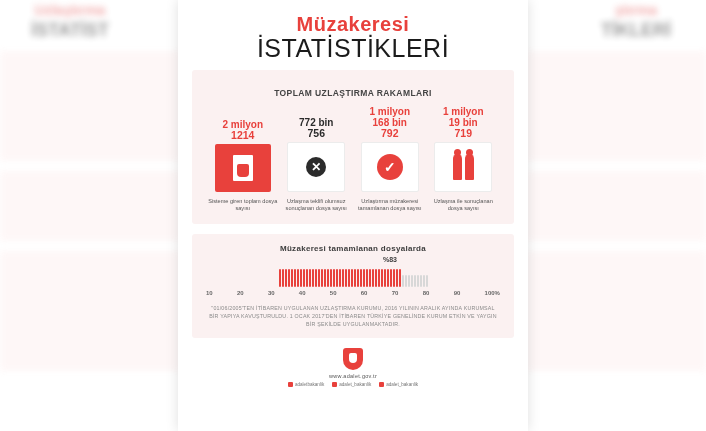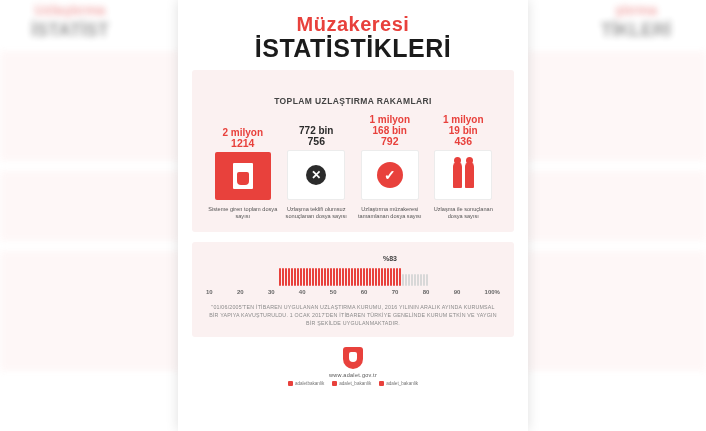--- a/index.html
+++ b/index.html
@@ -29,26 +29,26 @@
     background:#ffffff;
     box-shadow:0 0 12px rgba(0,0,0,.13);
     overflow:hidden;
   }
   .title-wrap{text-align:center;padding-top:14px;}
   .title1{
     color:#e8413c;font-weight:bold;font-size:20px;letter-spacing:.5px;
     line-height:20px;
   }
   .title2{
-    color:#1b1b1b;font-weight:bold;font-size:25px;letter-spacing:.5px;
+    color:#1b1b1b;font-weight:normal;font-size:25px;letter-spacing:.5px;
     line-height:28px;
   }
   .panel{
     margin:8px 14px 0 14px;background:#fbf1f1;border-radius:3px;
-    padding:26px 8px 12px 8px;
+    padding:18px 8px 12px 8px;
   }
   .panel-head{
     text-align:center;color:#444;font-weight:bold;font-size:8.5px;
     letter-spacing:.4px;margin-bottom:8px;
   }
   .stats{display:flex;justify-content:space-between;align-items:flex-end;padding:0 6px;}
   .stat{width:74px;text-align:center;}
   .stat .num{
     color:#e8413c;font-weight:bold;font-size:10px;line-height:11px;
     min-height:24px;display:flex;flex-direction:column;justify-content:flex-end;
@@ -177,35 +177,36 @@
         <div class="box redline">
           <div class="icon-check">✓</div>
         </div>
         <div class="cap">Uzlaştırma müzakeresi tamamlanan dosya sayısı</div>
       </div>
 
       <div class="stat">
         <div class="num">
           <span>1 milyon</span>
           <span>19 bin</span>
-          <span class="l2">436</span>
+          <span class="l2">719</span>
         </div>
         <div class="box pink">
           <div class="icon-people">
             <div class="person"></div>
               <div class="person"></div>
           </div>
         </div>
         <div class="cap">Uzlaşma ile sonuçlanan dosya sayısı</div>
       </div>
 
     </div>
   </div>
 
   <div class="panel2">
+    <div class="p2-h1">Müzakeresi tamamlanan dosyalarda</div>
     <div class="pct">%83</div>
     <div class="bars" id="bars">
         <div class="bar" style="background: rgb(232, 65, 60); height: 18px;"></div>
         <div class="bar" style="background: rgb(232, 65, 60); height: 18px;"></div>
         <div class="bar" style="background: rgb(232, 65, 60); height: 18px;"></div>
         <div class="bar" style="background: rgb(232, 65, 60); height: 18px;"></div>
         <div class="bar" style="background: rgb(232, 65, 60); height: 18px;"></div>
         <div class="bar" style="background: rgb(232, 65, 60); height: 18px;"></div>
         <div class="bar" style="background: rgb(232, 65, 60); height: 18px;"></div>
         <div class="bar" style="background: rgb(232, 65, 60); height: 18px;"></div>

